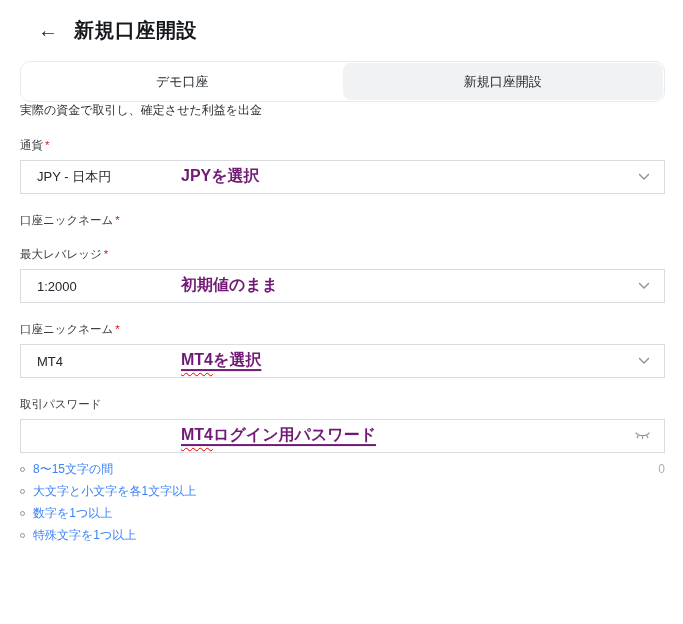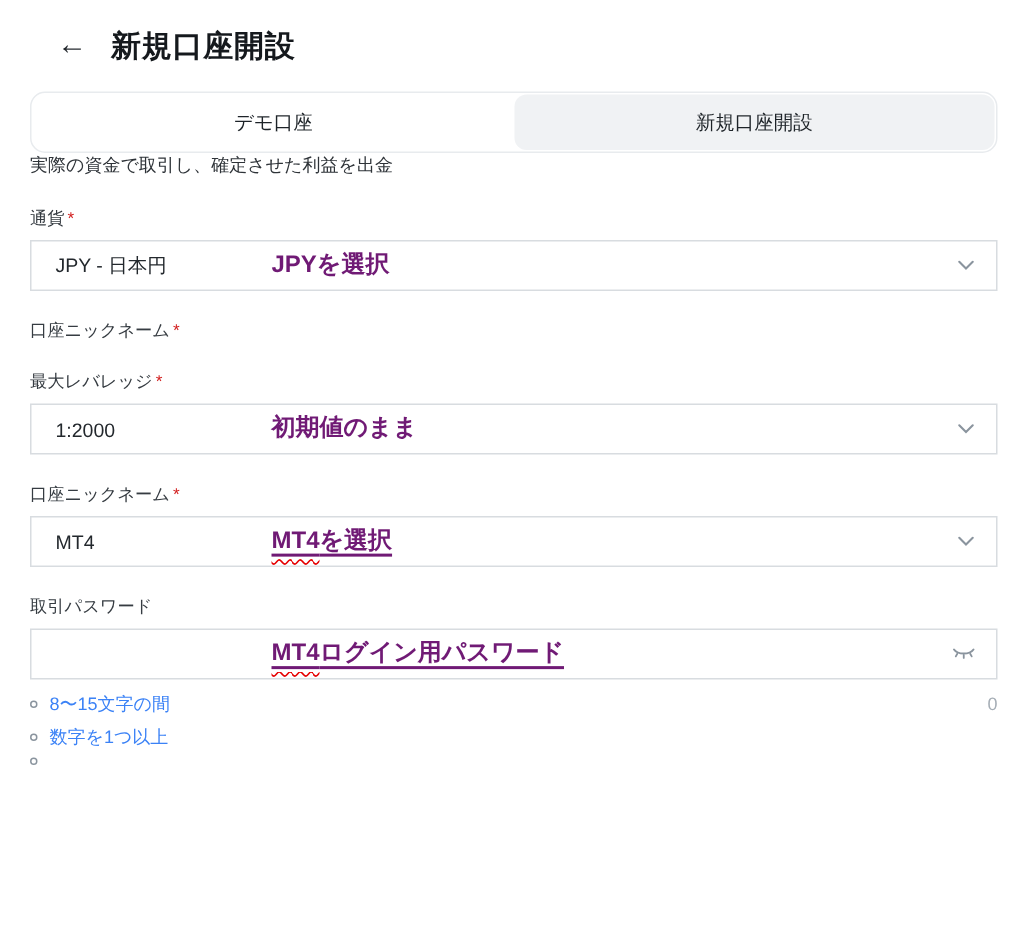--- a/index.html
+++ b/index.html
@@ -131,23 +131,28 @@
       </span>
     </div>
     <div class="below">
       <div class="hints">
         <div class="hint">
           <span class="bullet"></span>
           <span>8〜15文字の間</span>
         </div>
         <div class="hint">
           <span class="bullet"></span>
+          <span>大文字と小文字を各1文字以上</span>
+        </div>
+        <div class="hint">
+          <span class="bullet"></span>
           <span>数字を1つ以上</span>
         </div>
         <div class="hint">
           <span class="bullet"></span>
+          <span>特殊文字を1つ以上</span>
         </div>
       </div>
       <span class="counter">0</span>
     </div>
   </div>
 
 </div>
 
 </body></html>

